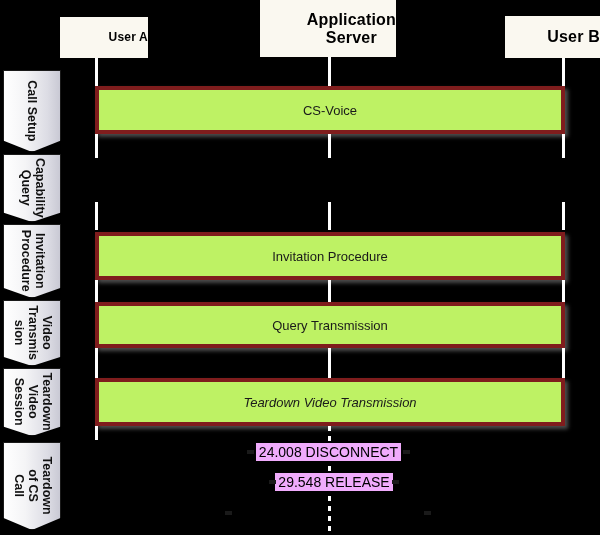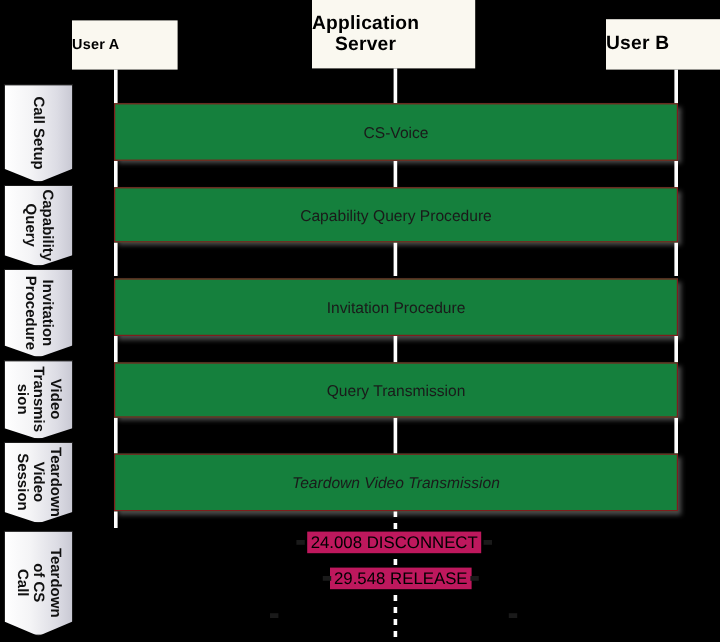--- a/index.html
+++ b/index.html
@@ -17,21 +17,21 @@
   }
 
   
   .participant {
     position: absolute;
     background: #faf8f0;
     color: #000000;
     font-weight: bold;
     display: flex;
     align-items: center;
-    justify-content: flex-start;
+    justify-content: flex-end;
     text-align: center;
     line-height: 1.12;
     letter-spacing: 0.2px;
   }
   #participant-user-a {
     left: 60px; top: 17px; width: 88px; height: 41px;
     font-size: 12px;
   }
   #participant-app-server {
     left: 260px; top: 0px; width: 136px; height: 57px;
@@ -95,41 +95,41 @@
   .phase-label.three-line {
     white-space: normal;
     width: 62px;
   }
 
   
   .activity-box {
     position: absolute;
     left: 95px;
     width: 470px;
-    background: #15803d;
-    border: 1px solid #7f1d1d;
+    background: #bef264;
+    border: 4px solid #7f1d1d;
     box-sizing: border-box;
     display: flex;
     align-items: center;
     justify-content: center;
     color: #1a1a1a;
     font-size: 13px;
     box-shadow: 3px 3px 4px rgba(255,255,255,0.30);
   }
 
   
   .message {
     position: absolute;
     height: 22px;
     display: flex;
     align-items: center;
     justify-content: center;
   }
   .message-label {
-    background: #be185d;
+    background: #f0abfc;
     color: #000000;
     font-size: 14px;
     padding: 1px 3px;
     white-space: nowrap;
     line-height: 1.15;
   }
   .msg-tick {
     position: absolute;
     top: 50%;
     transform: translateY(-50%);
@@ -202,23 +202,20 @@
     <div class="phase" style="top:372px; height:88px;">
       <span class="phase-label two-line">Teardown of CS Call</span>
     </div>
 
   </div>
 
   <div class="activity-box" style="top:86px; height:48px;">
     <span>CS-Voice</span>
   </div>
 
-  <div class="activity-box" style="top:156px; height:46px;">
-    <span>Capability Query Procedure</span>
-  </div>
 
   <div class="activity-box" style="top:232px; height:48px;">
     <span>Invitation Procedure</span>
   </div>
 
   <div class="activity-box" style="top:302px; height:46px;">
     <span>Query Transmission</span>
   </div>
 
   <div class="activity-box" style="top:378px; height:48px;font-style:italic;">

